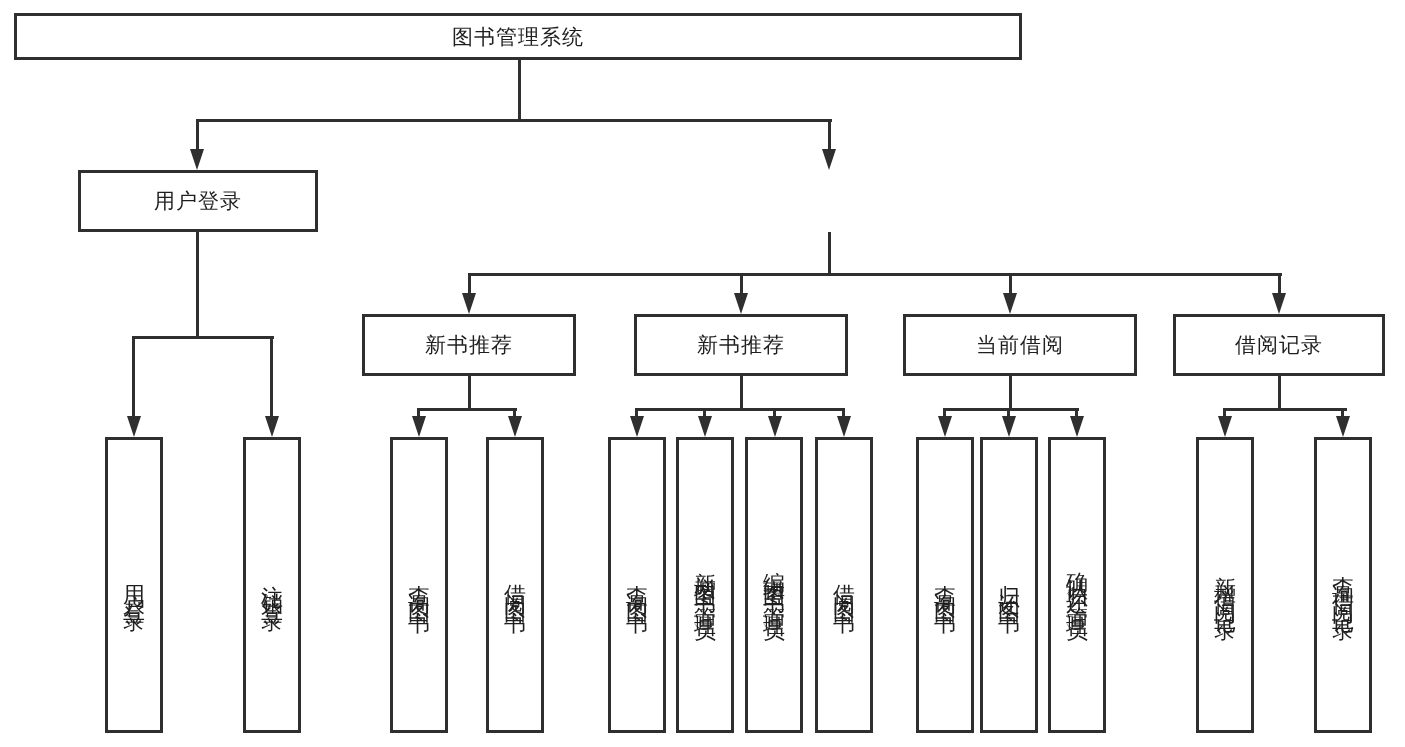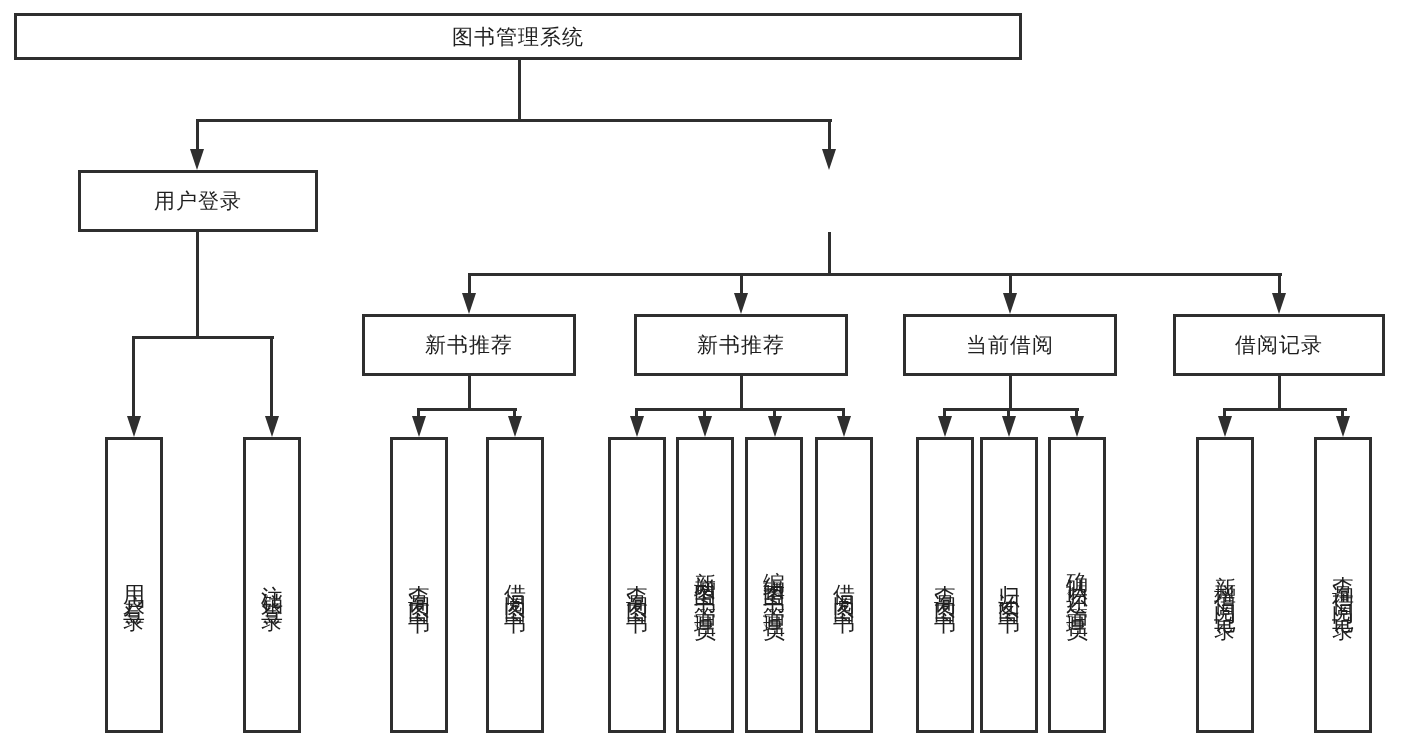--- a/index.html
+++ b/index.html
@@ -91,21 +91,21 @@
   <div class="arr" style="left:1003px;top:293px;"></div>
   <div class="v" style="left:1278px;top:273px;height:24px;"></div>
   <div class="arr" style="left:1272px;top:293px;"></div>
 
   <div class="box" style="left:362px;top:314px;width:214px;height:62px;">
     <span>新书推荐</span>
   </div>
   <div class="box" style="left:634px;top:314px;width:214px;height:62px;">
     <span>新书推荐</span>
   </div>
-  <div class="box" style="left:903px;top:314px;width:214px;height:62px;">
+  <div class="box" style="left:903px;top:314px;width:234px;height:62px;">
     <span>当前借阅</span>
   </div>
   <div class="box" style="left:1173px;top:314px;width:212px;height:62px;">
     <span>借阅记录</span>
   </div>
 
   <div class="v" style="left:468px;top:376px;height:32px;"></div>
   <div class="h" style="left:417px;top:408px;width:100px;"></div>
   <div class="v" style="left:417px;top:408px;height:10px;"></div>
   <div class="arr" style="left:412px;top:416px;"></div>

